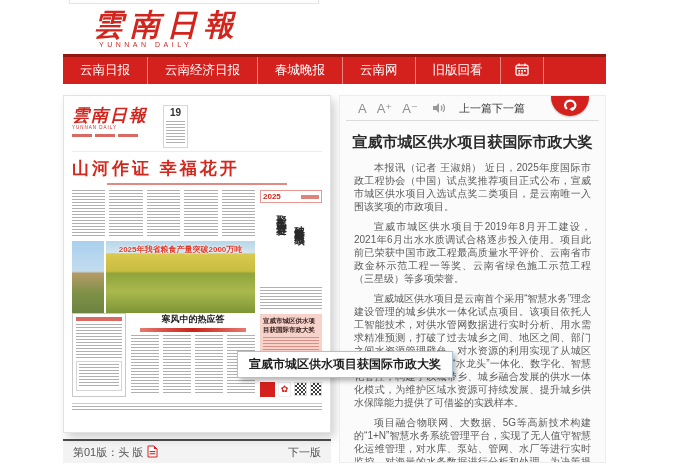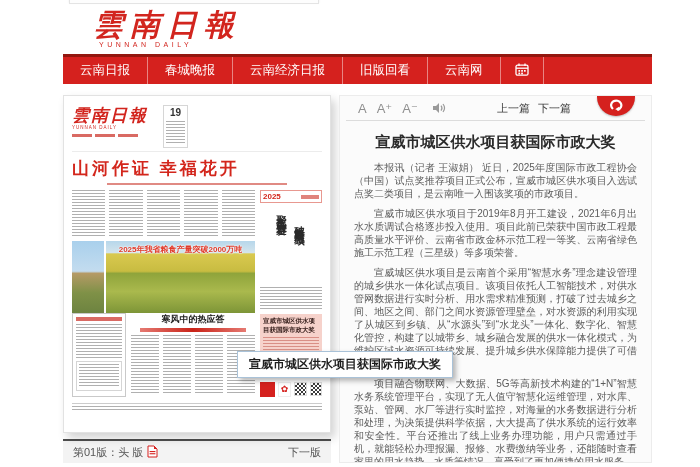--- a/index.html
+++ b/index.html
@@ -1,18 +1,18 @@
 <!DOCTYPE html>
 <html><head>
 <meta charset="utf-8">
 <style>
   * { box-sizing: border-box; margin: 0; padding: 0; }
   html,body { width:700px; height:467px; background:#fff; overflow:hidden;
     font-family:"Liberation Sans","DejaVu Sans",sans-serif; }
-  .container { width:589px; margin-left:63px; position:relative; }
+  .container { width:543px; margin-left:63px; position:relative; }
 
   
   .site-header { padding:8px 0 4px 30px; border-bottom:3px solid #93170f; }
   .logo-text { font-family:"DejaVu Serif",serif; font-style:italic; font-weight:bold;
     font-size:30px; color:#d2251e; letter-spacing:7px; line-height:1.1; }
   .logo-sub { font-size:7px; color:#d2251e; letter-spacing:3.5px; margin:0 0 2px 6px; }
 
   
   .nav { display:flex; align-items:stretch; background:#d5211e; height:27px; color:#fff; font-size:12.5px; }
   .nav-item { display:flex; align-items:center; padding:5px 17px; border-right:1px solid rgba(255,255,255,.45); cursor:pointer; }
@@ -99,21 +99,21 @@
   .edition-left { display:flex; align-items:center; gap:4px; }
 
   
   .article-panel { flex:1; margin-left:8px; height:368px; background:#fbfbfb;
     border:1px solid #ececec; position:relative; overflow:hidden; }
   .art-toolbar { height:25px; display:flex; align-items:center; padding:0 12px;
     border-bottom:1px solid #dcdcdc; margin:0 6px; }
   .font-btns { display:flex; align-items:center; gap:10px; color:#8f8f8f; font-size:13px; }
   .font-btn { cursor:pointer; }
   .speaker { display:flex; align-items:center; margin-left:4px; cursor:pointer; }
-  .pager { margin-left:auto; margin-right:62px; font-size:11px; color:#3c3c3c; display:flex; gap:8px; }
+  .pager { margin-left:auto; margin-right:62px; font-size:11px; color:#3c3c3c; display:flex; }
   .pager span { cursor:pointer; }
   .back-btn { position:absolute; top:0; right:16px; width:38px; height:20px;
     background:#d5211e; border-radius:0 0 20px 20px; display:flex; align-items:center;
     justify-content:center; cursor:pointer; box-shadow:0 1px 2px rgba(0,0,0,.25); }
   .art-title { text-align:center; font-size:15px; font-weight:bold; color:#2b2b2b; margin:12px 8px 9px; }
   .art-body { padding:0 14px; font-size:10px; color:#5b5b5b; }
   .art-body p { text-indent:2em; text-align:justify; line-height:1.3; margin-bottom:7px; }
 
   
   .tooltip { position:absolute; left:237px; top:351px; z-index:50; background:#fff;
@@ -125,24 +125,24 @@
 
 <div class="container">
 
   <div class="site-header">
     <div class="logo-text">雲南日報</div>
     <div class="logo-sub">YUNNAN DAILY</div>
   </div>
 
   <div class="nav">
     <div class="nav-item">云南日报</div>
+    <div class="nav-item">云南经济日报</div>
     <div class="nav-item">春城晚报</div>
-    <div class="nav-item">云南经济日报</div>
+    <div class="nav-item">云南网</div>
     <div class="nav-item">旧版回看</div>
-    <div class="nav-item">云南网</div>
     <div class="nav-cal">
       <span>
         <svg width="14" height="13" viewBox="0 0 14 13">
             <rect x="1" y="2.2" width="12" height="10" rx="1.5" fill="none" stroke="#fff" stroke-width="1.3"></rect>
             <line x1="1" y1="5.2" x2="13" y2="5.2" stroke="#fff" stroke-width="1.3"></line>
             <line x1="4" y1="0.5" x2="4" y2="3" stroke="#fff" stroke-width="1.3"></line>
             <line x1="10" y1="0.5" x2="10" y2="3" stroke="#fff" stroke-width="1.3"></line>
             <g fill="#fff">
               <rect x="3.4" y="7" width="1.7" height="1.7"></rect>
               <rect x="6.2" y="7" width="1.7" height="1.7"></rect>

